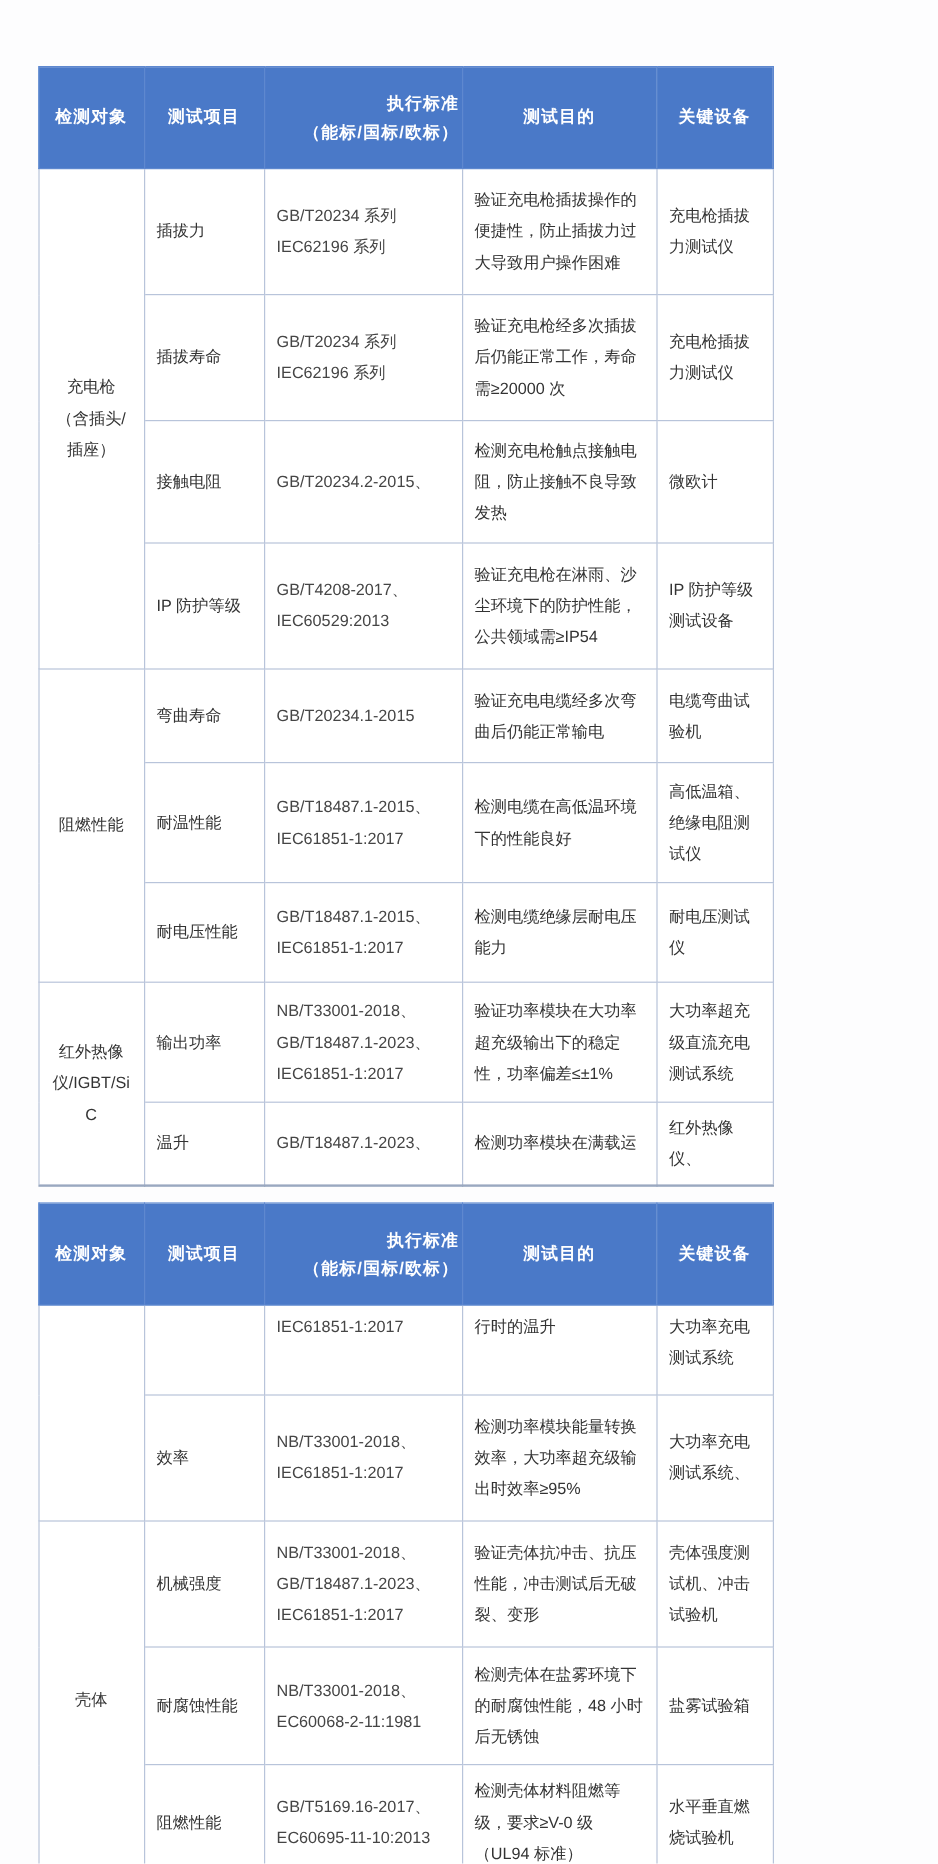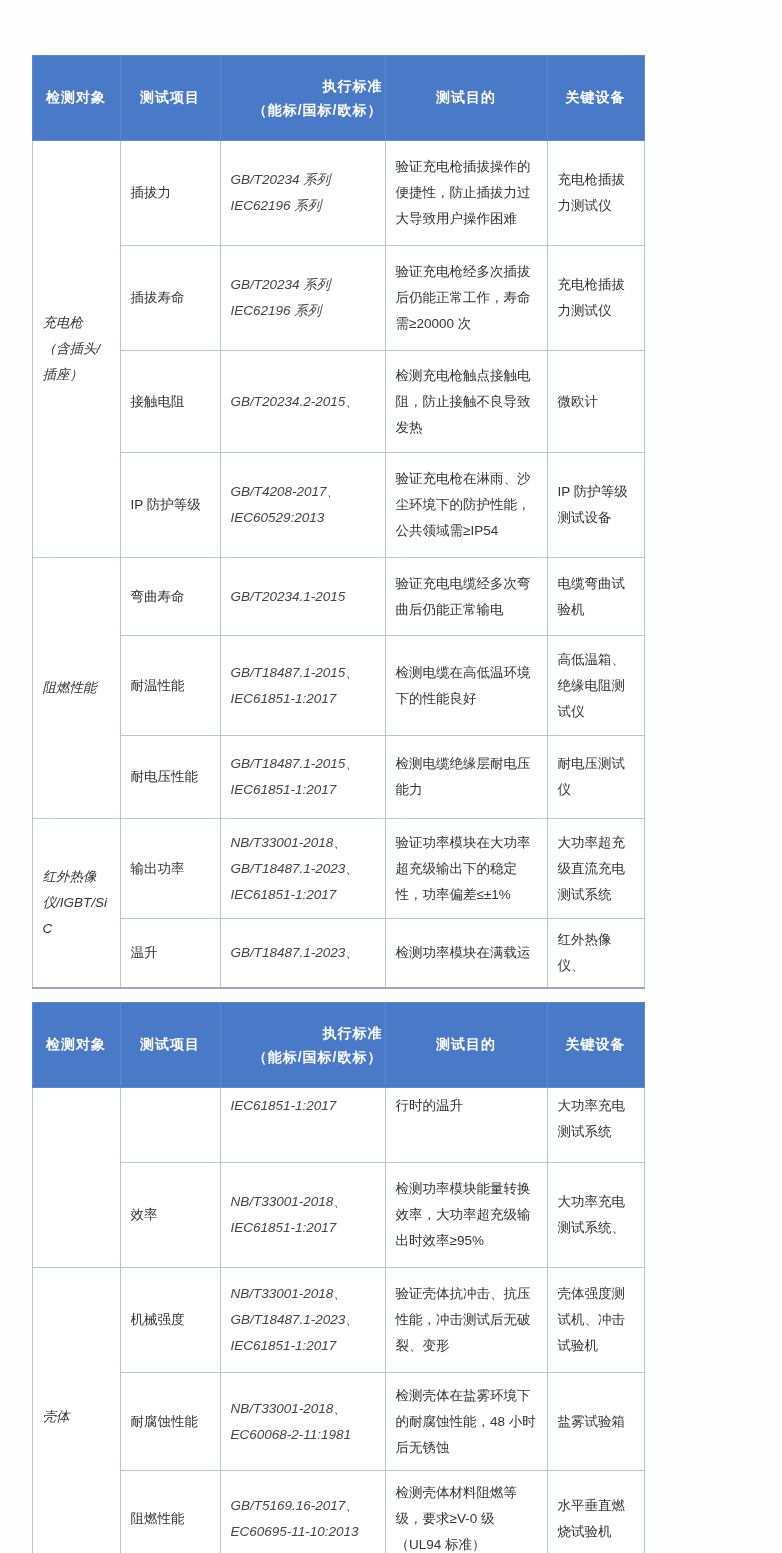--- a/index.html
+++ b/index.html
@@ -44,33 +44,32 @@
   table.spec td{
     border:1px solid var(--border);
     font-size:13.5px;
     line-height:26px;
     vertical-align:middle;
     padding:8px 10px;
     background:#ffffff;
     word-break:break-word;
   }
   td.group{
+    text-align:center;
     padding:8px 5px;
     line-height:27px;
-    font-style:italic;
   }
   td.item{padding-left:11px;}
   td.std{
     font-size:12.5px;
     color:var(--std-text);
     white-space:pre-line;
     padding-left:10px;
     padding-right:6px;
     line-height:27px;
-    font-style:italic;
   }
   td.purpose{white-space:pre-line;padding-right:6px;}
   td.equip{padding-left:11px;padding-right:4px;margin-left:12px;}
   tr.cont td{vertical-align:top;padding-top:5px;}
   .gap{height:13px;}
   .top-gap{height:55px;}
 </style>
 </head>
 <body>
 

